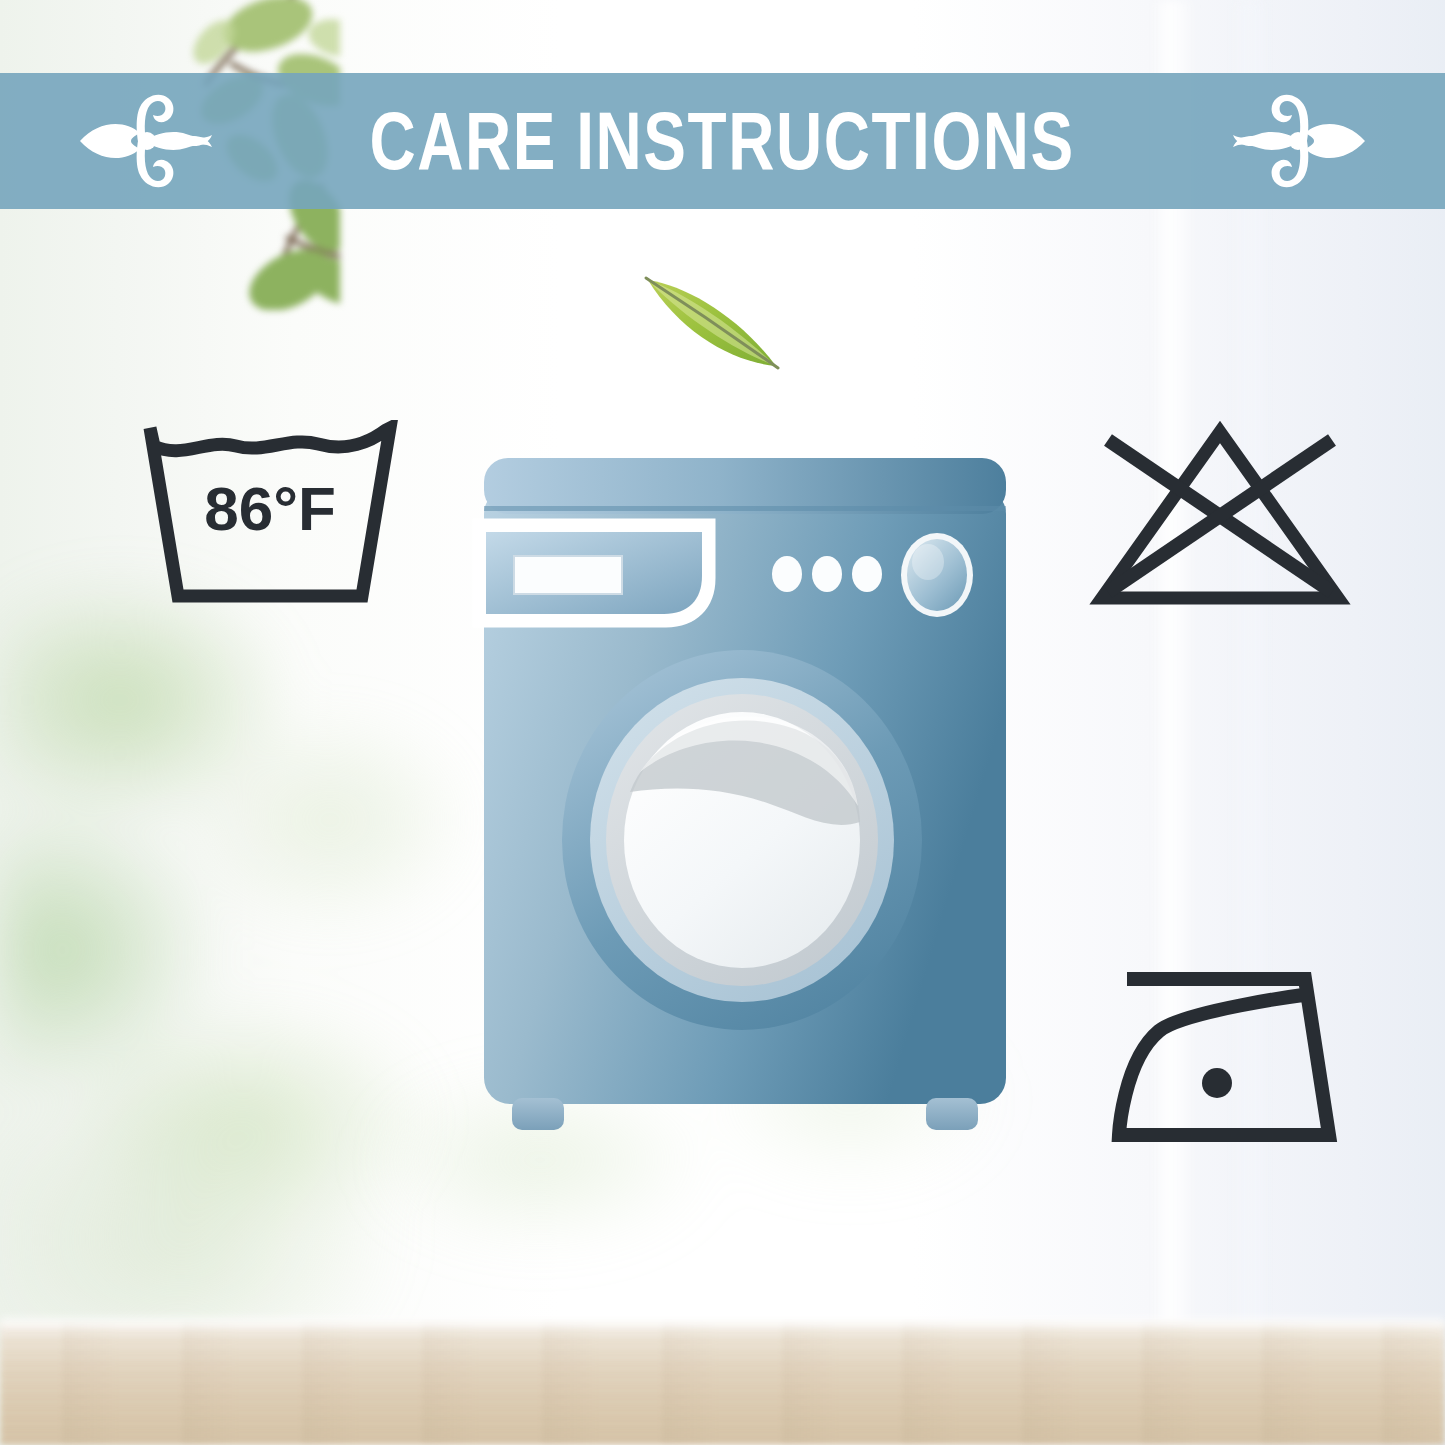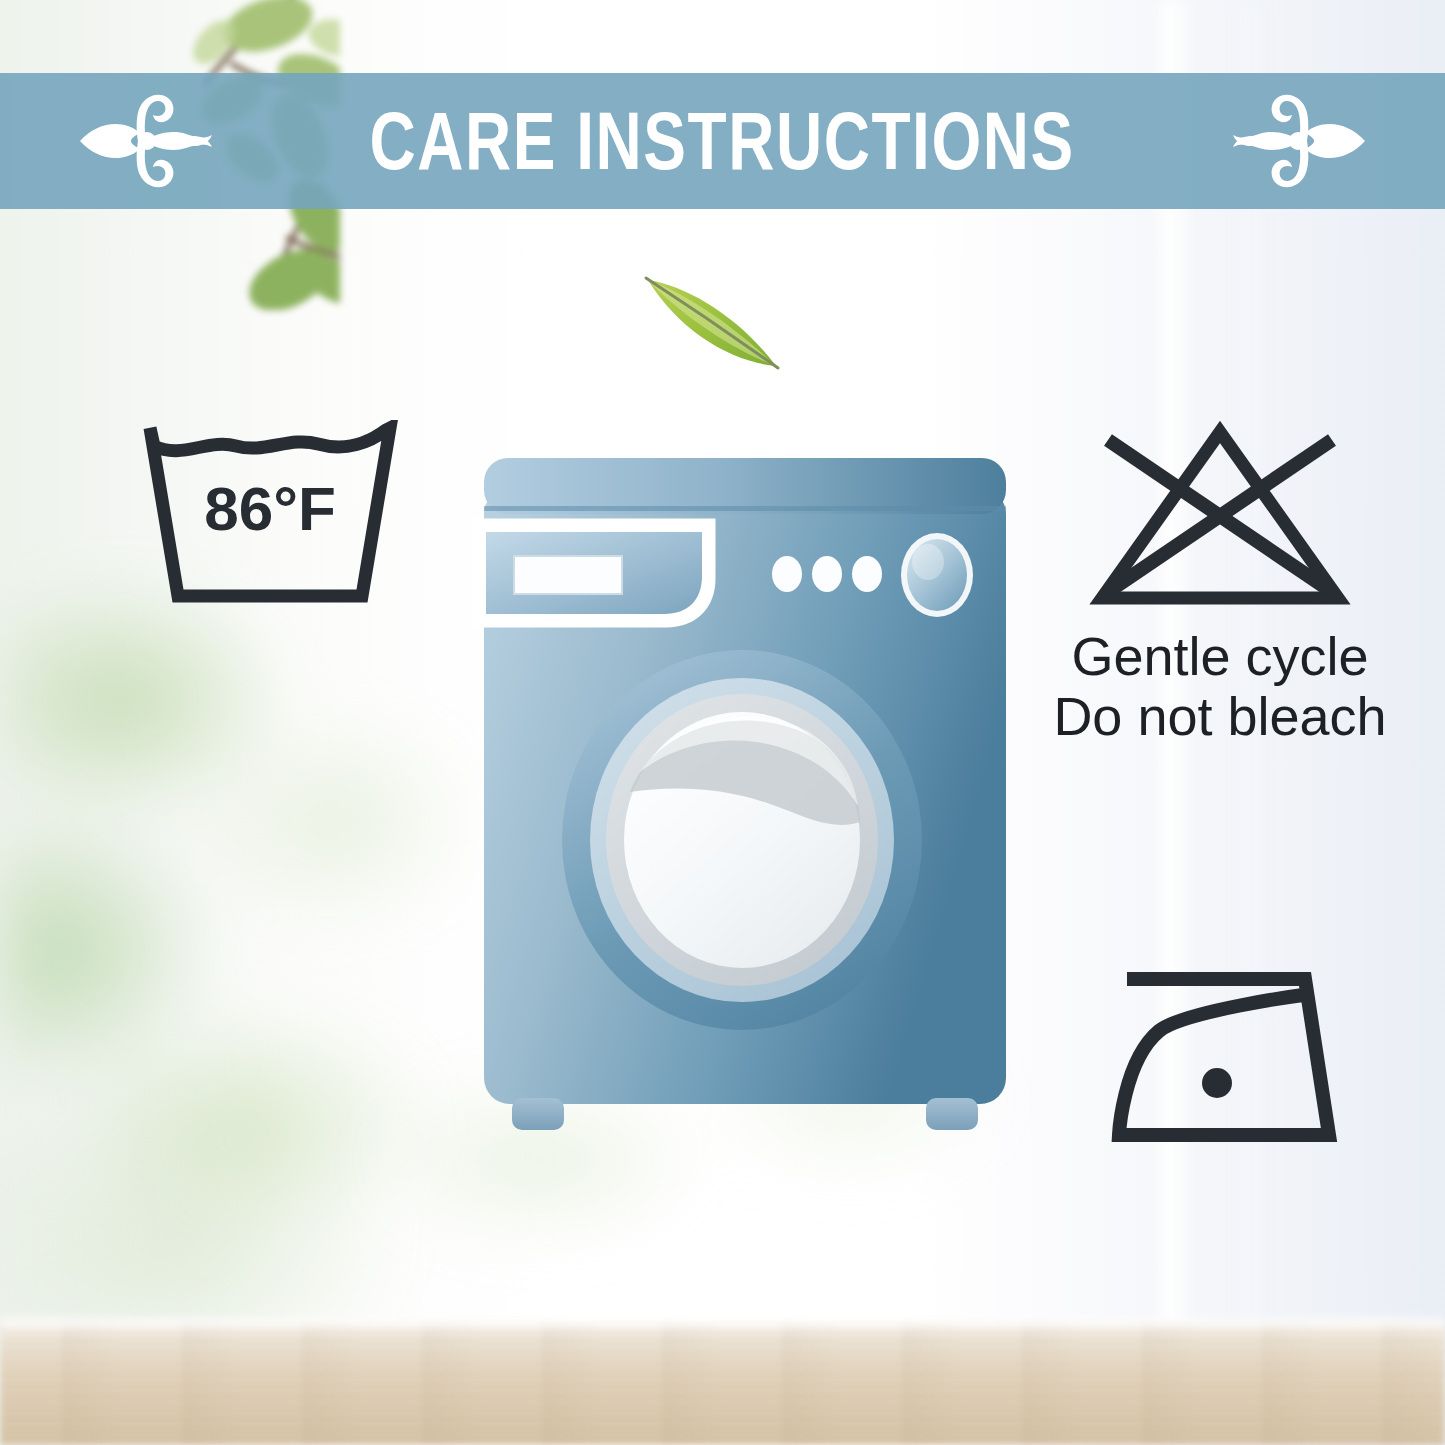--- a/index.html
+++ b/index.html
@@ -115,21 +115,21 @@
     transform: scaleX(0.78);
     transform-origin: center;
     white-space: nowrap;
     line-height: 1;
     font-family: "Liberation Sans", sans-serif;
   }
   .ornament { width: 150px; height: 104px; flex: none; }
   .ornament.right { transform: scaleX(-1); }
 
   
-  .care-block { position: absolute; text-align: center; }
+  .care-block { position: absolute; text-align: right; }
   .care-icon  { display: block; margin: 0 auto; }
   .care-caption {
     margin-top: 14px;
     color: #1d2126;
     font-size: 54px;
     line-height: 1.12;
     font-weight: 400;
     white-space: pre-line;
     font-family: "Liberation Sans", sans-serif;
   }
@@ -256,22 +256,20 @@
       <text x="130" y="110" text-anchor="middle" font-family="'Liberation Sans', sans-serif" font-size="62" font-weight="700" fill="#282d33">86°F</text>
     </svg>
   </div>
 
   <div class="care-block" id="block-bleach">
     <svg class="care-icon" width="268" height="192" viewBox="0 0 268 192">
       <path d="M134 12 L252 178 L16 178 Z" fill="none" stroke="#282d33" stroke-width="13" stroke-linejoin="miter"></path>
       <line x1="22" y1="20" x2="246" y2="172" stroke="#282d33" stroke-width="14" stroke-linecap="butt"></line>
       <line x1="246" y1="20" x2="22" y2="172" stroke="#282d33" stroke-width="14" stroke-linecap="butt"></line>
     </svg>
-    <div class="care-caption">Gentle cycle
-Do not bleach</div>
   </div>
 
 
   <div class="care-block" id="block-iron">
     <svg class="care-icon" width="240" height="182" viewBox="0 0 240 182">
       <path d="M22 14 L200 14 L224 170 L14 170 C14 170 18 96 54 66 C78 46 198 30 198 30" fill="none" stroke="#282d33" stroke-width="14" stroke-linejoin="miter" stroke-linecap="butt"></path>
       <circle cx="112" cy="118" r="15" fill="#282d33"></circle>
     </svg>
   </div>
 

